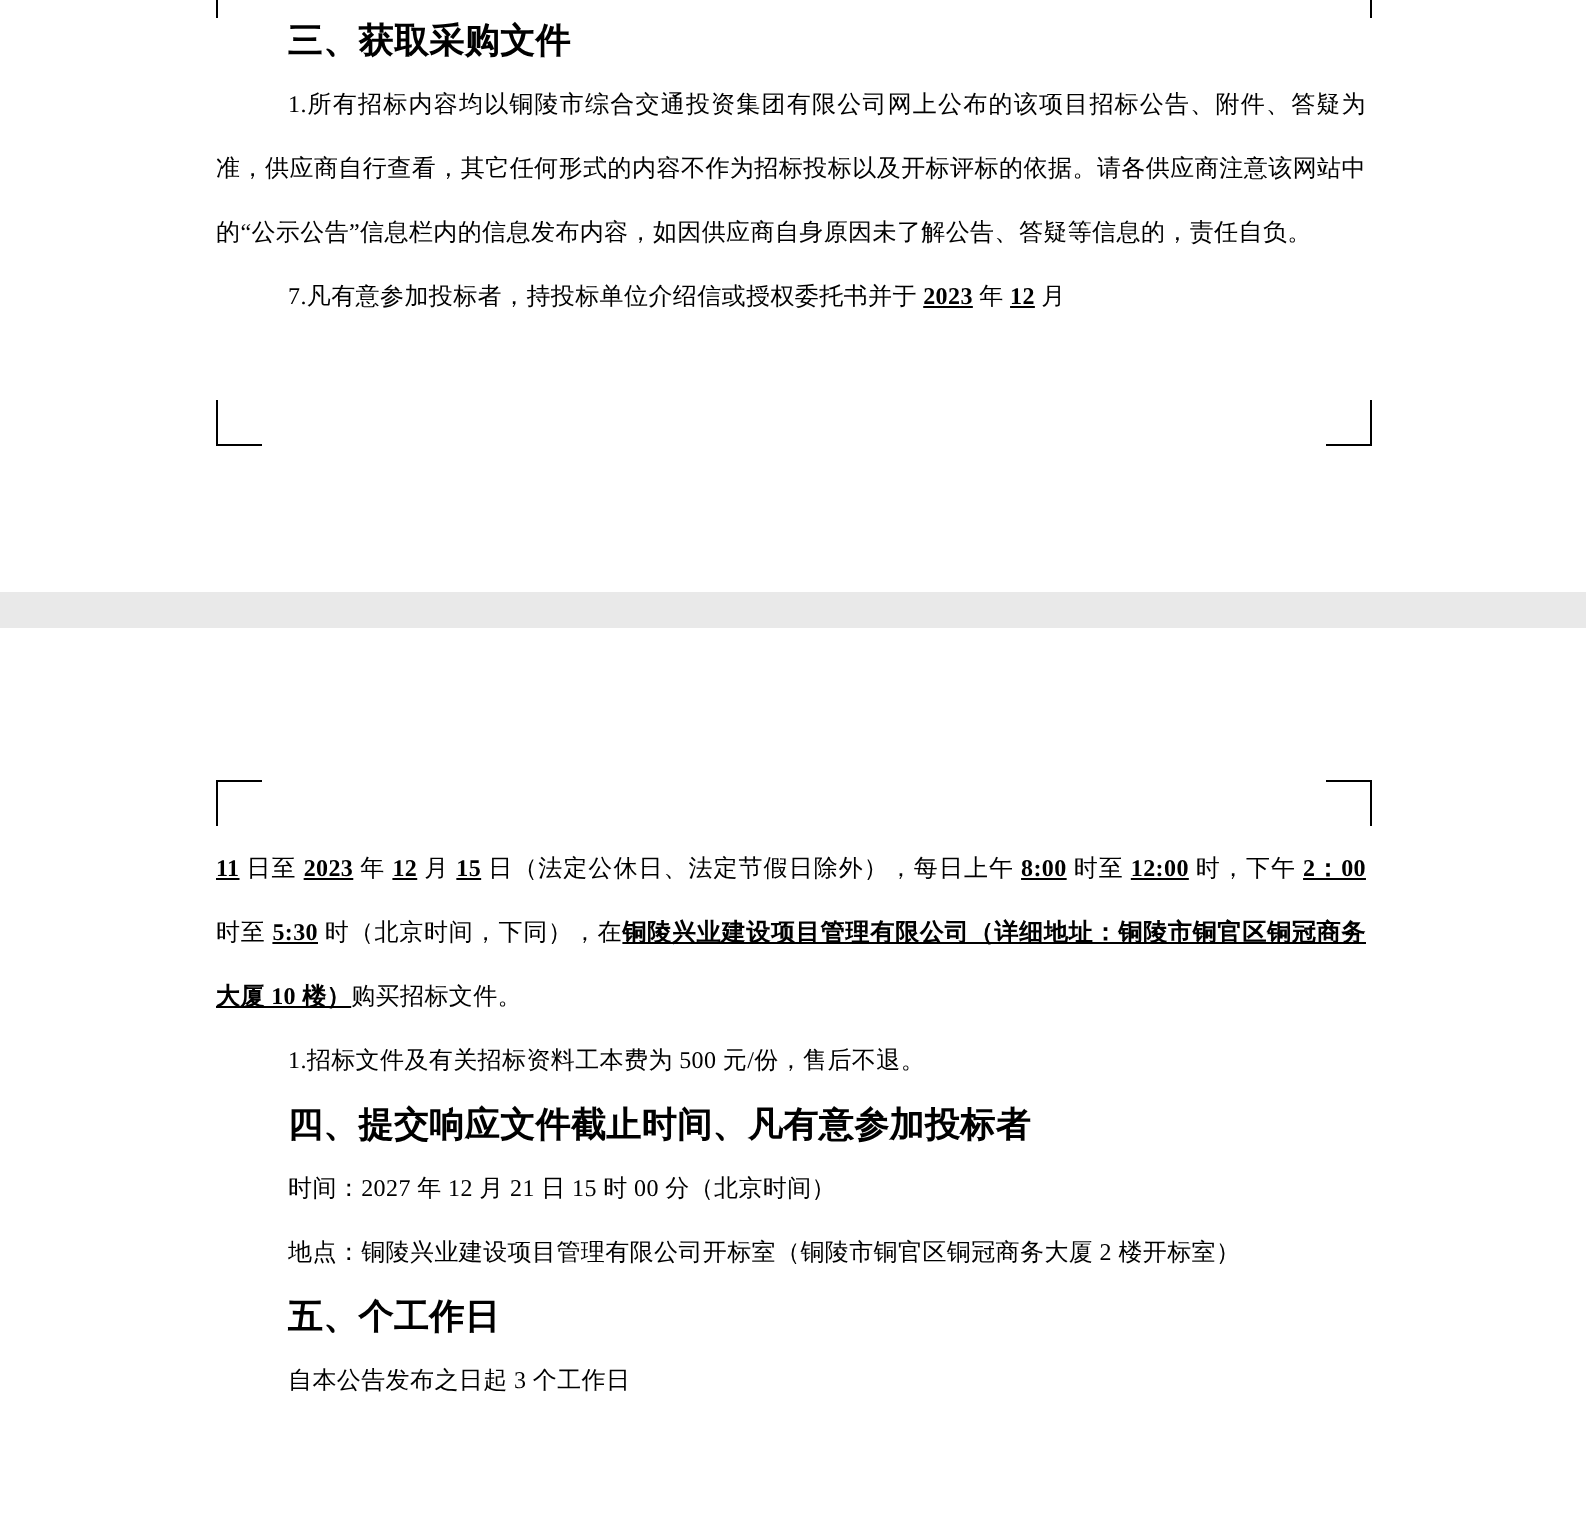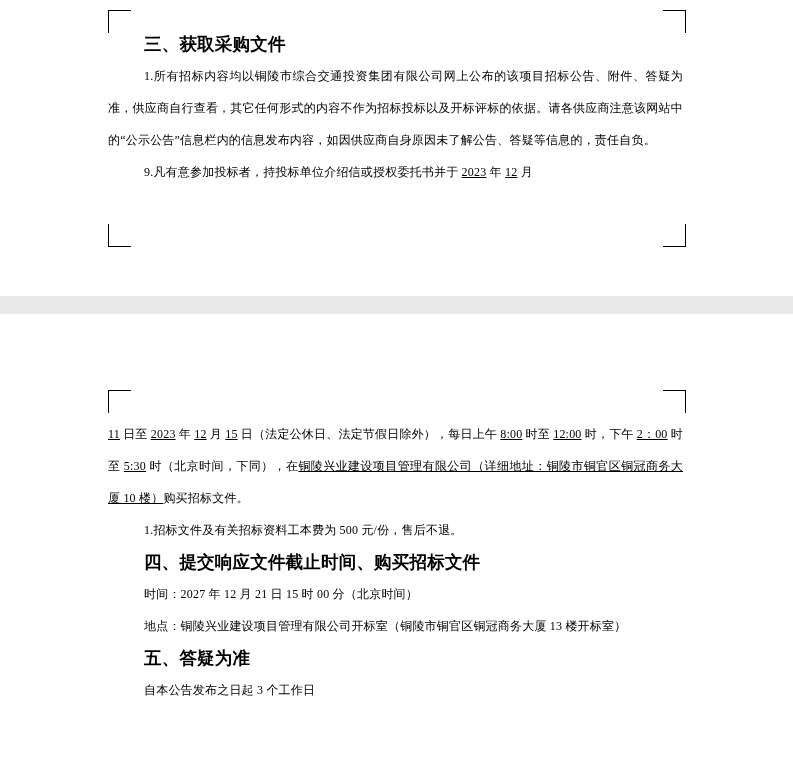--- a/index.html
+++ b/index.html
@@ -18,21 +18,20 @@
   .page {
     position: absolute;
     left: 0;
     width: 793px;
     background: #ffffff;
     box-sizing: border-box;
   }
   .page-top {
     top: 0;
     height: 296px;
-    margin-top: 24px;
   }
   .page-gap {
     position: absolute;
     left: 0;
     top: 296px;
     width: 793px;
     height: 18px;
     background: #e9e9e9;
   }
   .page-bottom {
@@ -68,51 +67,51 @@
     text-align: justify;
     text-justify: inter-ideograph;
   }
   .indent2 { text-indent: 36px; }
   .heading {
     font-weight: bold;
     text-indent: 36px;
     font-size: 17.5px;
     line-height: 32px;
   }
-  .u { text-decoration: underline; }
+  .u { text-decoration: underline; font-weight: bold; }
   .nowrap { white-space: nowrap; }
 </style>
 </head>
 <body>
 
 <div class="page page-top">
   <div class="mark tl" style="left:108px; top:-14px;"></div>
   <div class="mark tr" style="left:663px; top:-14px;"></div>
   <div class="mark bl" style="left:108px; top:200px;"></div>
   <div class="mark br" style="left:663px; top:200px;"></div>
 
   <div class="content content-top">
     <p class="heading">三、获取采购文件</p>
     <p class="indent2">1.所有招标内容均以铜陵市综合交通投资集团有限公司网上公布的该项目招标公告、附件、答疑为准，供应商自行查看，其它任何形式的内容不作为招标投标以及开标评标的依据。请各供应商注意该网站中的“公示公告”信息栏内的信息发布内容，如因供应商自身原因未了解公告、答疑等信息的，责任自负。</p>
     <p class="indent2">
-      <span>9.凡有意参加投标者，持投标单位介绍信或授权委托书并于 </span><span class="u">2023</span><span> 年 </span><span class="u">12</span><span> 月</span>
+      <span>7.凡有意参加投标者，持投标单位介绍信或授权委托书并于 </span><span class="u">2023</span><span> 年 </span><span class="u">12</span><span> 月</span>
     </p>
   </div>
 </div>
 
 <div class="page-gap"></div>
 
 <div class="page page-bottom">
   <div class="mark tl" style="left:108px; top:76px;"></div>
   <div class="mark tr" style="left:663px; top:76px;"></div>
 
   <div class="content content-bottom">
     <p>
       <span class="u">11</span><span> 日至 </span><span class="u">2023</span><span> 年 </span><span class="u">12</span><span> 月 </span><span class="u">15</span><span> 日（法定公休日、法定节假日除外），每日上午 </span><span class="u nowrap">8:00</span><span> 时至 </span><span class="u nowrap">12:00</span><span> 时，下午 </span><span class="u nowrap">2：00</span><span> 时至 </span><span class="u nowrap">5:30</span><span> 时（北京时间，下同），在</span><span class="u">铜陵兴业建设项目管理有限公司（详细地址：铜陵市铜官区铜冠商务大厦 10 楼）</span><span>购买招标文件。</span>
     </p>
     <p class="indent2">1.招标文件及有关招标资料工本费为 500 元/份，售后不退。</p>
-    <p class="heading">四、提交响应文件截止时间、购买招标文件</p>
+    <p class="heading">四、提交响应文件截止时间、凡有意参加投标者</p>
     <p class="indent2">时间：2027 年 12 月 21 日 15 时 00 分（北京时间）</p>
-    <p class="indent2">地点：铜陵兴业建设项目管理有限公司开标室（铜陵市铜官区铜冠商务大厦 13 楼开标室）</p>
-    <p class="heading">五、答疑为准</p>
+    <p class="indent2">地点：铜陵兴业建设项目管理有限公司开标室（铜陵市铜官区铜冠商务大厦 2 楼开标室）</p>
+    <p class="heading">五、个工作日</p>
     <p class="indent2">自本公告发布之日起 3 个工作日</p>
   </div>
 </div>
 
 </body></html>

